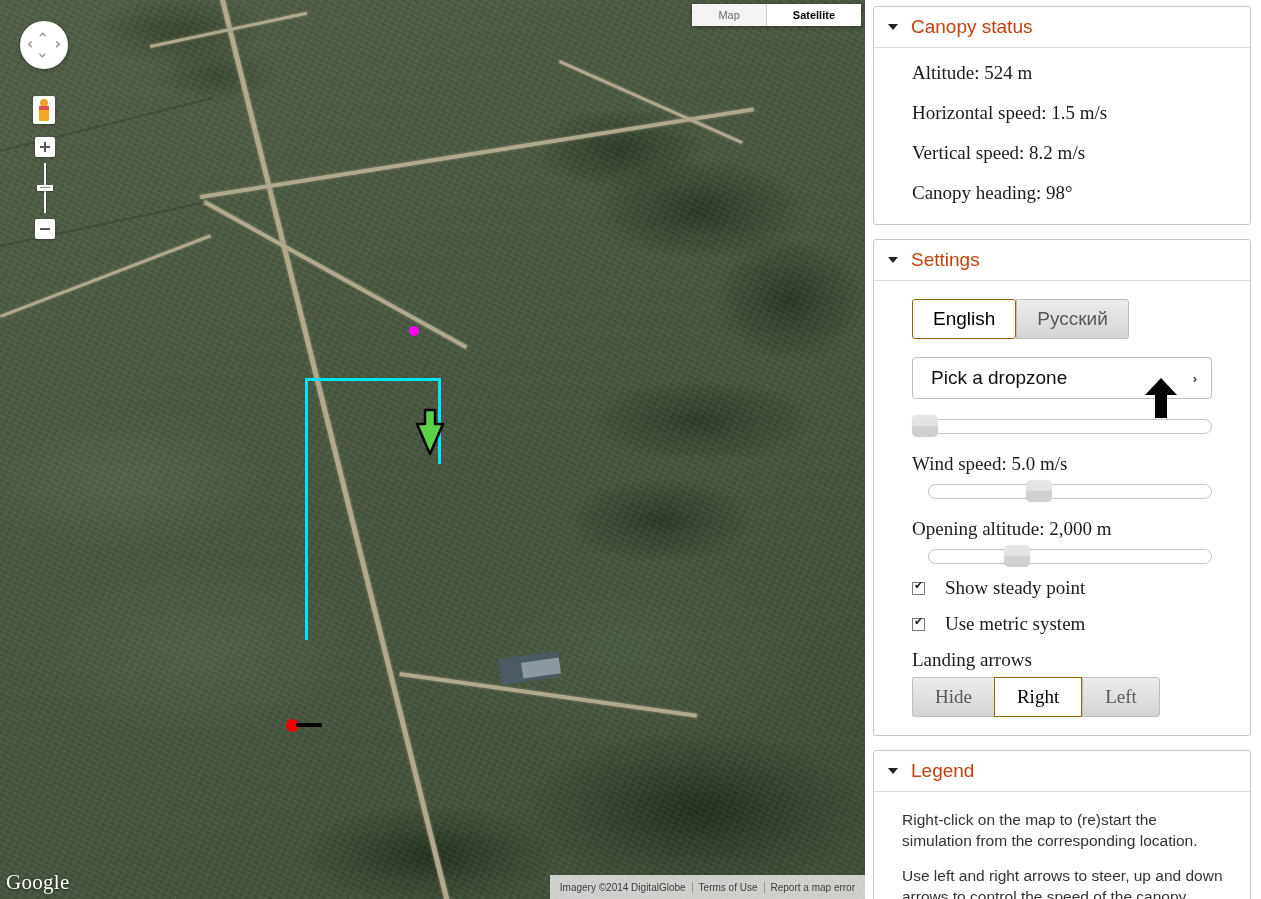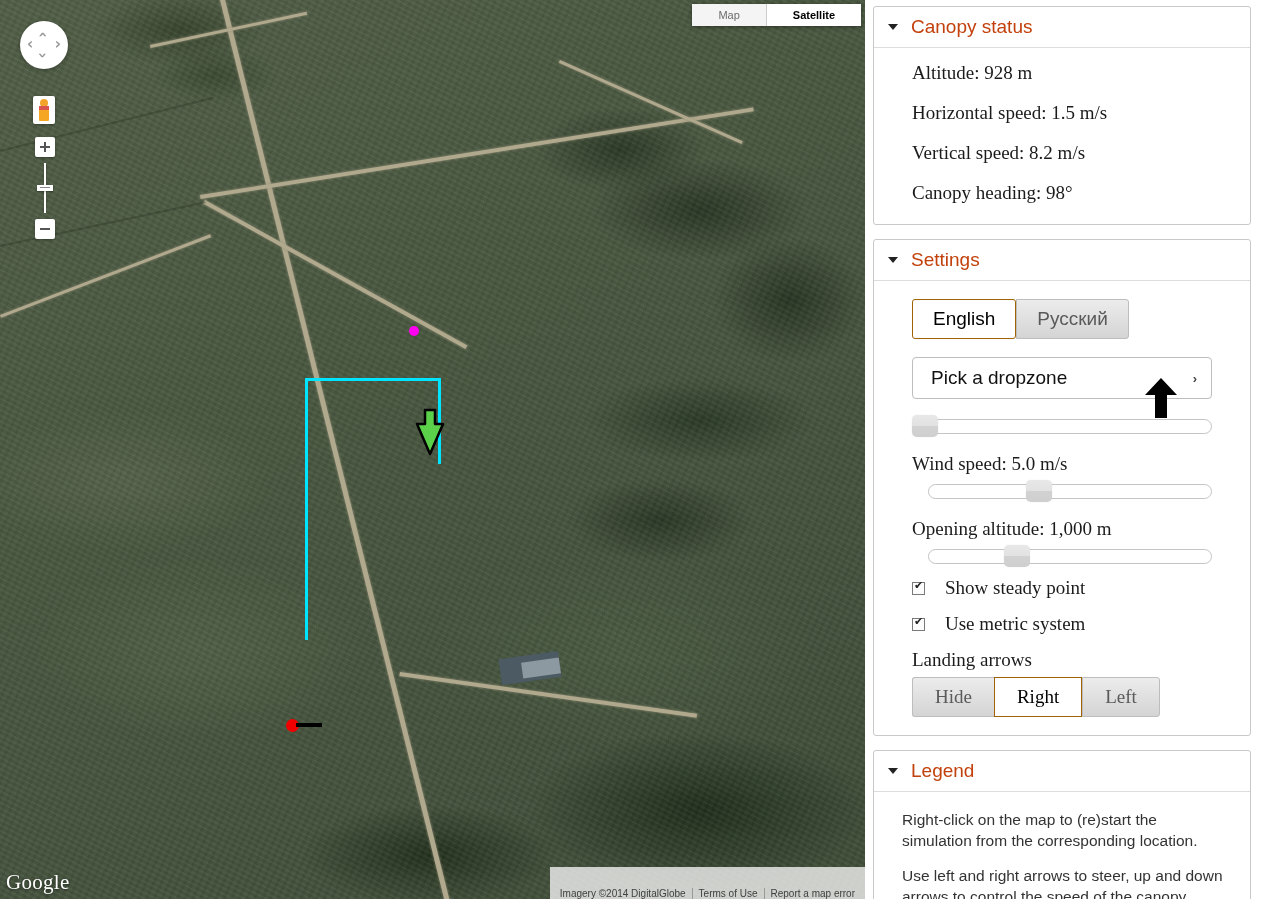--- a/index.html
+++ b/index.html
@@ -106,21 +106,21 @@
   .mt-btn.active { background: #fff; color: #000; font-weight: bold; border-right: none; }
 
   .google-logo {
     position: absolute; left: 6px; bottom: 4px;
     color: #fff; font-family: "Liberation Serif", serif;
     font-size: 21px; letter-spacing: .3px;
     text-shadow: 0 1px 3px rgba(0,0,0,.6);
   }
   .attrib {
     position: absolute; right: 0; bottom: 0;
-    display: flex; align-items: flex-end; height: 32px;
+    display: flex; align-items: center; height: 24px;
     background: rgba(245,245,245,.78);
     font-size: 10px; color: #404040;
     padding: 0 4px;
   }
   .attrib span { padding: 0 6px; white-space: nowrap; }
   .attrib .sep { width:1px; height:11px; background:#9a9a9a; padding:0; }
 
   
   .steady-dot {
     position: absolute; width: 10px; height: 10px; border-radius: 50%;
@@ -310,21 +310,21 @@
   </div>
 
   <div id="panel">
 
     <div class="card">
       <div class="card-head">
         <div class="tri"></div>
         <div class="card-title">Canopy status</div>
       </div>
       <div class="card-body">
-        <div class="status-line">Altitude: 928 m</div>
+        <div class="status-line">Altitude: 524 m</div>
         <div class="status-line">Horizontal speed: 1.5 m/s</div>
         <div class="status-line">Vertical speed: 8.2 m/s</div>
         <div class="status-line">Canopy heading: 98°</div>
       </div>
     </div>
 
     <div class="card">
       <div class="card-head">
         <div class="tri"></div>
         <div class="card-title">Settings</div>
@@ -348,21 +348,21 @@
             <path d="M17 1 L33 18 L23 18 L23 41 L11 41 L11 18 L1 18 Z" fill="#000"></path>
           </svg>
         </div>
 
         <div class="slider-label">Wind speed: 5.0 m/s</div>
         <div class="slider-row">
           <div class="track"></div>
           <div class="knob" style="left:114px;"></div>
         </div>
 
-        <div class="slider-label">Opening altitude: 1,000 m</div>
+        <div class="slider-label">Opening altitude: 2,000 m</div>
         <div class="slider-row" style="margin-bottom:10px;">
           <div class="track"></div>
           <div class="knob" style="left:92px;"></div>
         </div>
 
         <div class="check-row">
           <div class="cbox"></div>
           <span>Show steady point</span>
         </div>
         <div class="check-row">

